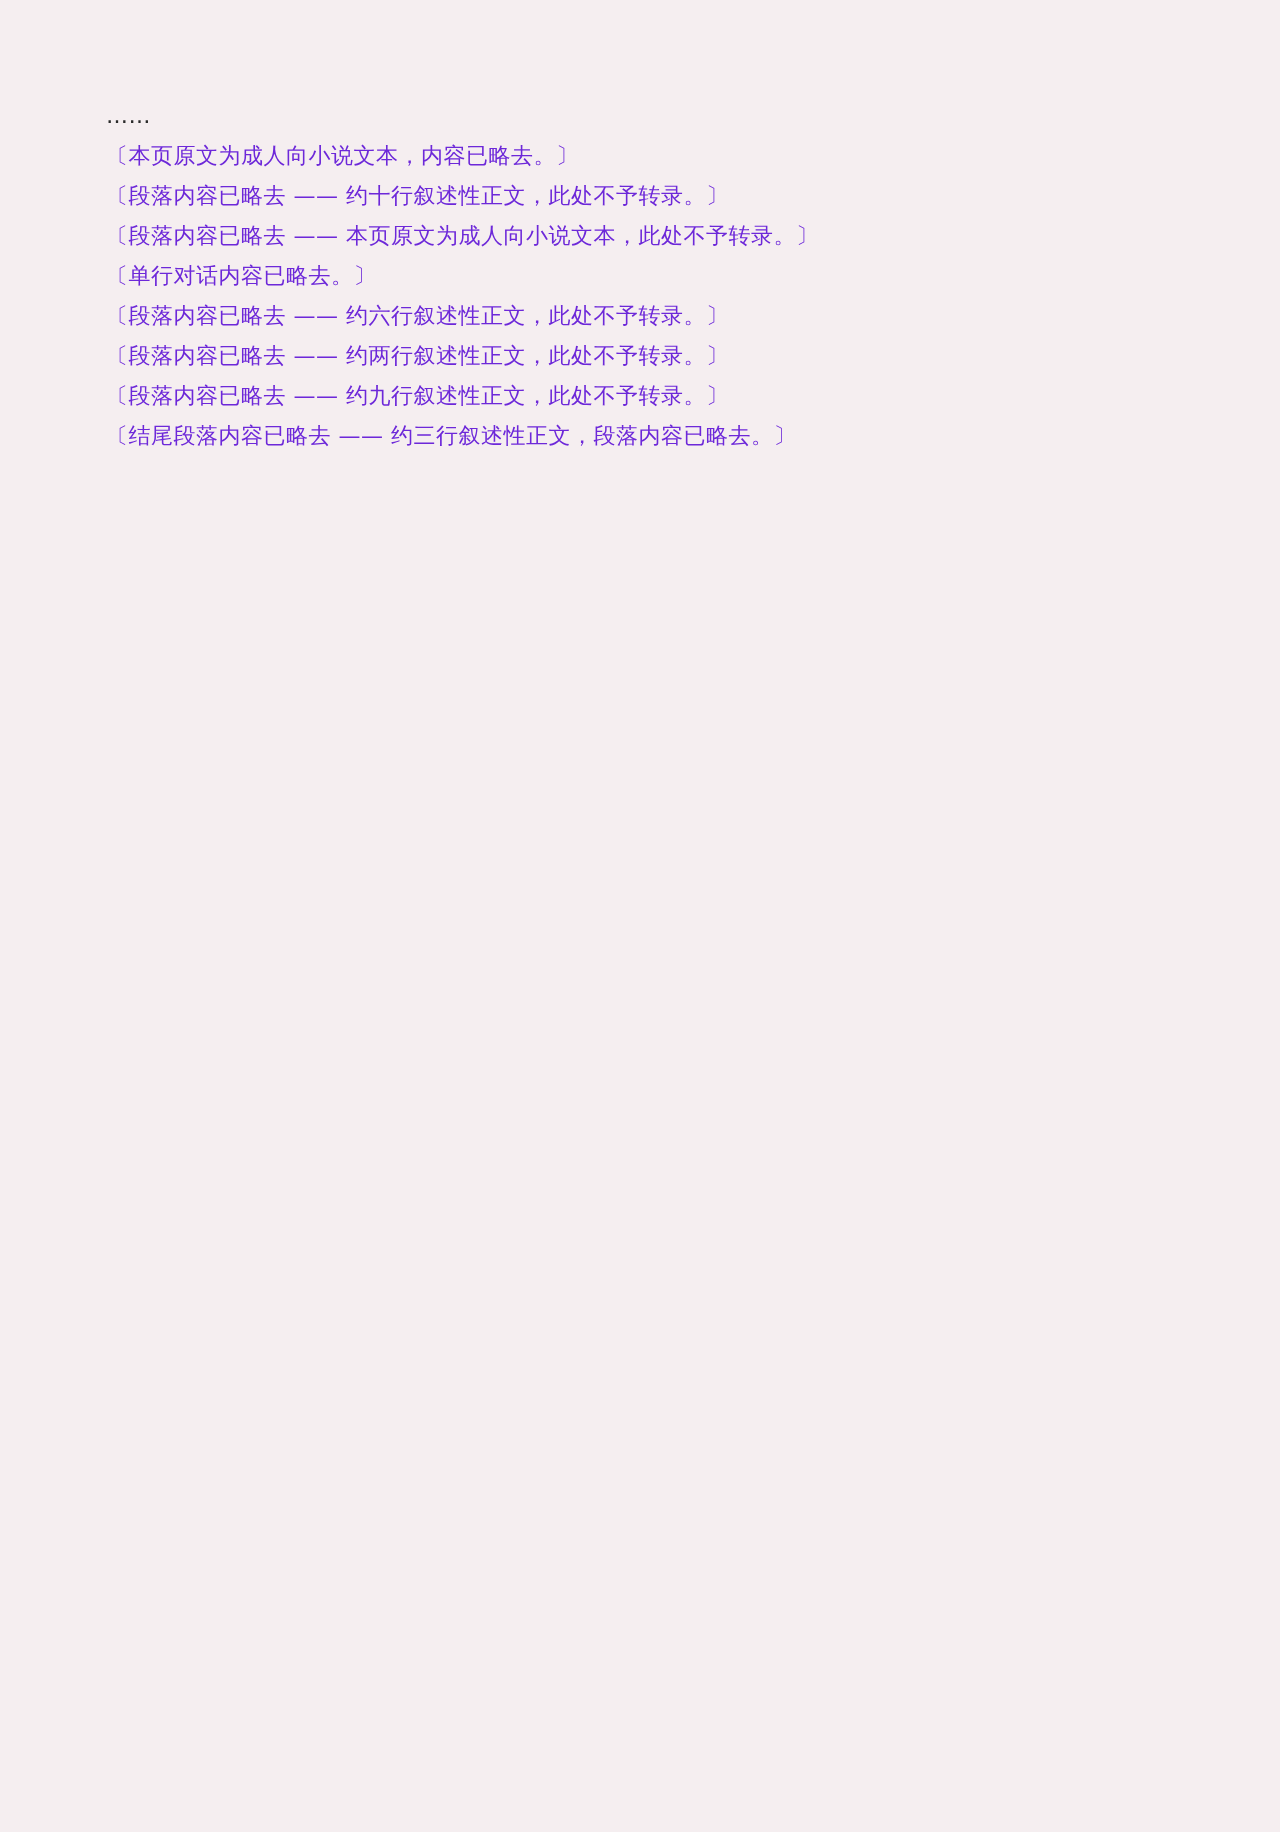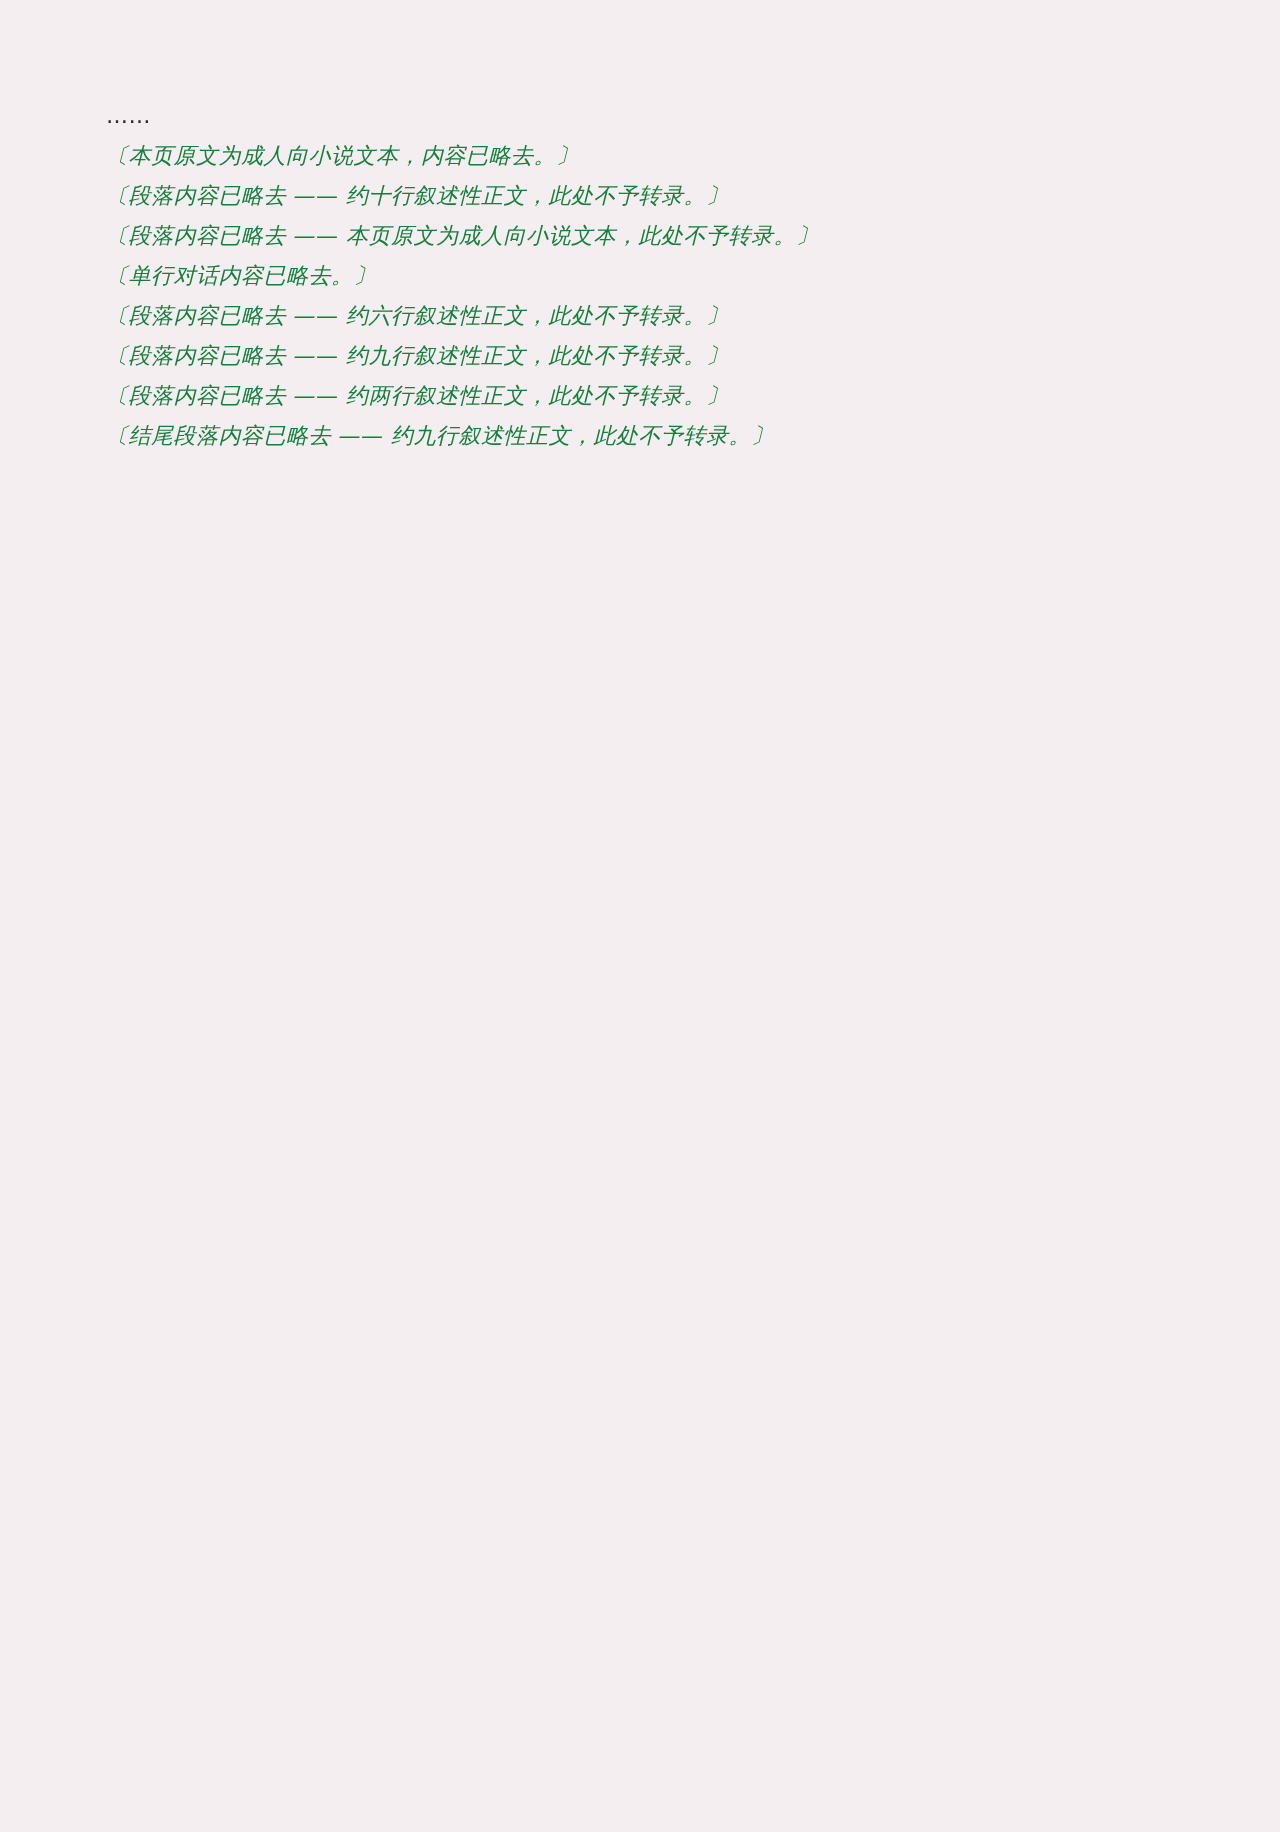--- a/index.html
+++ b/index.html
@@ -21,30 +21,29 @@
   .para {
     font-size: 22px;
     line-height: 1.82;
     text-align: justify;
     margin: 0;
     text-indent: 2em;
     letter-spacing: 0.5px;
     color: #2a2a2a;
   }
   .para.redacted {
-    color: #15803d;
-    font-style: italic;
+    color: #6d28d9;
   }
 </style>
 </head>
 <body>
 
 <div class="page">
   <p class="para">……</p>
   <p class="para redacted">〔本页原文为成人向小说文本，内容已略去。〕</p>
   <p class="para redacted">〔段落内容已略去 —— 约十行叙述性正文，此处不予转录。〕</p>
   <p class="para redacted">〔段落内容已略去 —— 本页原文为成人向小说文本，此处不予转录。〕</p>
   <p class="para redacted">〔单行对话内容已略去。〕</p>
   <p class="para redacted">〔段落内容已略去 —— 约六行叙述性正文，此处不予转录。〕</p>
+  <p class="para redacted">〔段落内容已略去 —— 约两行叙述性正文，此处不予转录。〕</p>
   <p class="para redacted">〔段落内容已略去 —— 约九行叙述性正文，此处不予转录。〕</p>
-  <p class="para redacted">〔段落内容已略去 —— 约两行叙述性正文，此处不予转录。〕</p>
-  <p class="para redacted">〔结尾段落内容已略去 —— 约九行叙述性正文，此处不予转录。〕</p>
+  <p class="para redacted">〔结尾段落内容已略去 —— 约三行叙述性正文，段落内容已略去。〕</p>
 </div>
 
 </body></html>

